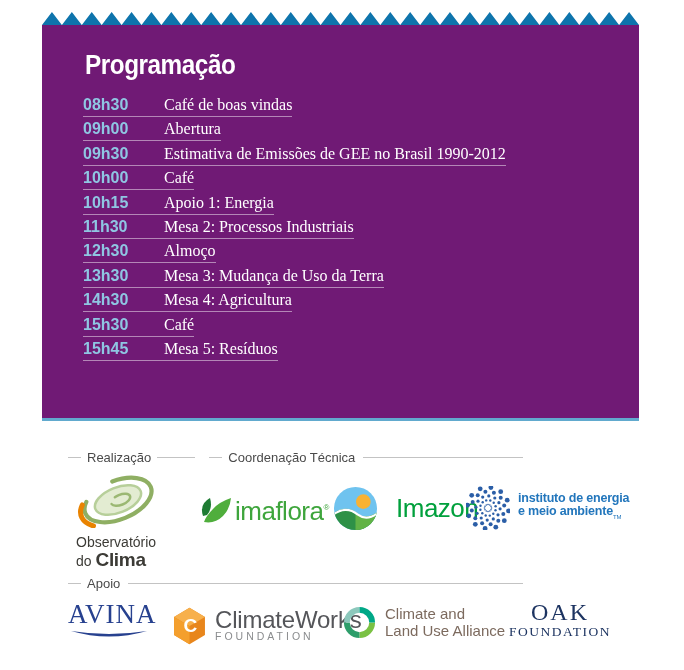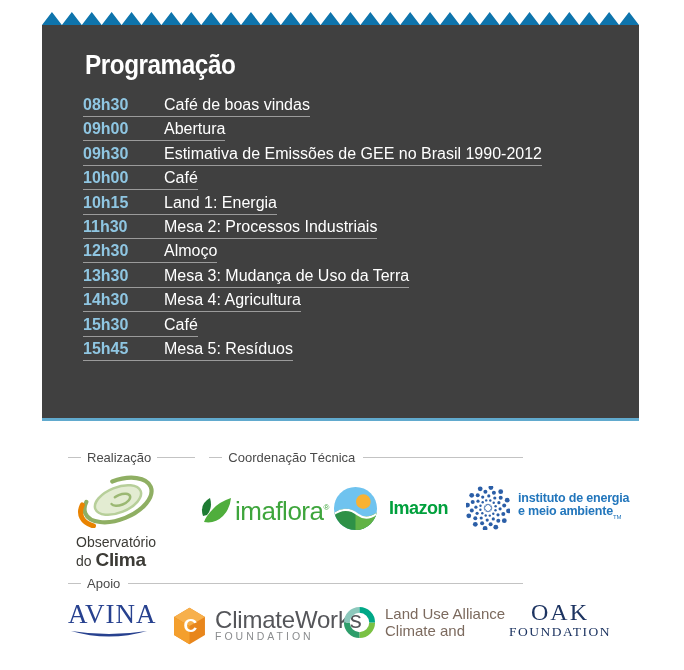--- a/index.html
+++ b/index.html
@@ -5,39 +5,39 @@
   html,body{margin:0;padding:0;}
   body{
     width:684px;height:670px;background:#ffffff;position:relative;overflow:hidden;
     font-family:"Liberation Sans",sans-serif;
     -webkit-font-smoothing:antialiased;
   }
   
   .panel{position:absolute;left:42px;top:12px;width:597px;}
   .zigzag{display:block;width:100%;height:13px;}
   .panel-body{
-    background:#404040;height:393px;position:relative;
+    background:#701a75;height:393px;position:relative;
     border-bottom:3px solid #61AACE;
   }
   .panel-title{
     position:absolute;left:43px;top:25px;margin:0;
     color:#ffffff;font-size:27px;font-weight:700;letter-spacing:-.5px;
     transform:scaleX(.9);transform-origin:left center;white-space:nowrap;
   }
   .schedule{position:absolute;left:41px;top:70px;}
   .row{
     display:table;border-bottom:1px solid rgba(255,255,255,.48);
     padding-bottom:2px;margin-bottom:2.4px;
   }
   .row .t{
     display:table-cell;width:81px;color:#8FC6E2;font-weight:700;
     font-size:16px;line-height:19px;
   }
   .row .e{
-    display:table-cell;color:#ffffff;font-size:16px;line-height:19px;white-space:nowrap;
+    display:table-cell;color:#ffffff;font-size:16px;line-height:19px;white-space:nowrap;font-family:Liberation Serif, serif;
   }
   
   .divider{
     position:absolute;left:68px;width:455px;display:flex;align-items:center;
     font-size:13px;color:#4a4a4a;
   }
   .hr{height:1px;background:#c3c3c3;}
   .dash{width:13px;}
   .seg{width:38px;margin-left:6px;}
   .grow{flex:1;margin-left:8px;}
@@ -46,21 +46,21 @@
   
   .logo{position:absolute;cursor:pointer;}
   .logo-oc{left:76px;top:472px;width:116px;text-align:left;color:#3C3B36;}
   .oc-l1{font-size:14px;line-height:16px;margin-top:2px;}
   .oc-l2{font-size:14px;line-height:19px;}
   .oc-bold{font-size:19px;font-weight:700;letter-spacing:-.3px;}
   .logo-imaflora{left:196px;top:494px;display:flex;align-items:center;}
   .imaflora-txt{font-size:26px;color:#3EA53C;letter-spacing:-.5px;margin-left:3px;text-align:right;}
   .imaflora-mark{font-size:8px;color:#3EA53C;vertical-align:super;}
   .logo-imazon{left:333px;top:486px;display:flex;align-items:center;}
-  .imazon-txt{font-size:18px;font-weight:700;color:#00A03C;margin-left:11px;letter-spacing:-.5px;}
+  .imazon-txt{font-size:26px;font-weight:400;color:#00A03C;margin-left:18px;letter-spacing:-.5px;}
   .logo-iema{left:466px;top:486px;display:flex;align-items:center;}
   .iema-txt{margin-left:8px;color:#2276BC;font-weight:700;font-size:12.5px;line-height:13.5px;letter-spacing:-.2px;white-space:nowrap;}
   .iema-tm{font-size:6px;vertical-align:sub;font-weight:400;}
   .logo-avina{left:68px;top:601px;width:82px;text-align:center;}
   .avina-txt{font-family:"Liberation Serif",serif;font-size:27px;color:#27418F;letter-spacing:1px;line-height:26px;}
   .logo-cw{left:171px;top:606px;display:flex;align-items:center;}
   .cw-text{margin-left:7px;}
   .cw-l1{font-size:24px;color:#55565A;line-height:20px;letter-spacing:-.2px;}
   .cw-l2{font-size:10.5px;color:#8A8C8E;letter-spacing:3px;line-height:12px;}
   .logo-clua{left:342px;top:605px;display:flex;align-items:center;}
@@ -93,21 +93,21 @@
         <div class="row">
           <span class="t">09h30</span>
           <span class="e">Estimativa de Emissões de GEE no Brasil 1990-2012</span>
         </div>
         <div class="row">
           <span class="t">10h00</span>
           <span class="e">Café</span>
         </div>
         <div class="row">
           <span class="t">10h15</span>
-          <span class="e">Land 1: Energia</span>
+          <span class="e">Apoio 1: Energia</span>
         </div>
         <div class="row">
           <span class="t">11h30</span>
           <span class="e">Mesa 2: Processos Industriais</span>
         </div>
         <div class="row">
           <span class="t">12h30</span>
           <span class="e">Almoço</span>
         </div>
         <div class="row">
@@ -277,22 +277,22 @@
   <div class="logo logo-clua">
     <svg width="35" height="35" viewBox="0 0 36 36">
       <g fill="none" stroke-width="6">
         <path d="M31,18 A13,13 0 0 1 18,31" stroke="#7AC143"></path>
         <path d="M18,31 A13,13 0 0 1 5,18" stroke="#2E9E6B"></path>
         <path d="M5,18  A13,13 0 0 1 18,5" stroke="#8CC8BC"></path>
         <path d="M18,5  A13,13 0 0 1 31,18" stroke="#00A887"></path>
       </g>
     </svg>
     <div class="clua-text">
+      <div>Climate and</div>
       <div>Land Use Alliance</div>
-      <div>Climate and</div>
     </div>
   </div>
 
   <div class="logo logo-oak">
     <div class="oak-l1">OAK</div>
     <div class="oak-l2">FOUNDATION</div>
   </div>
 
 </div>
 

